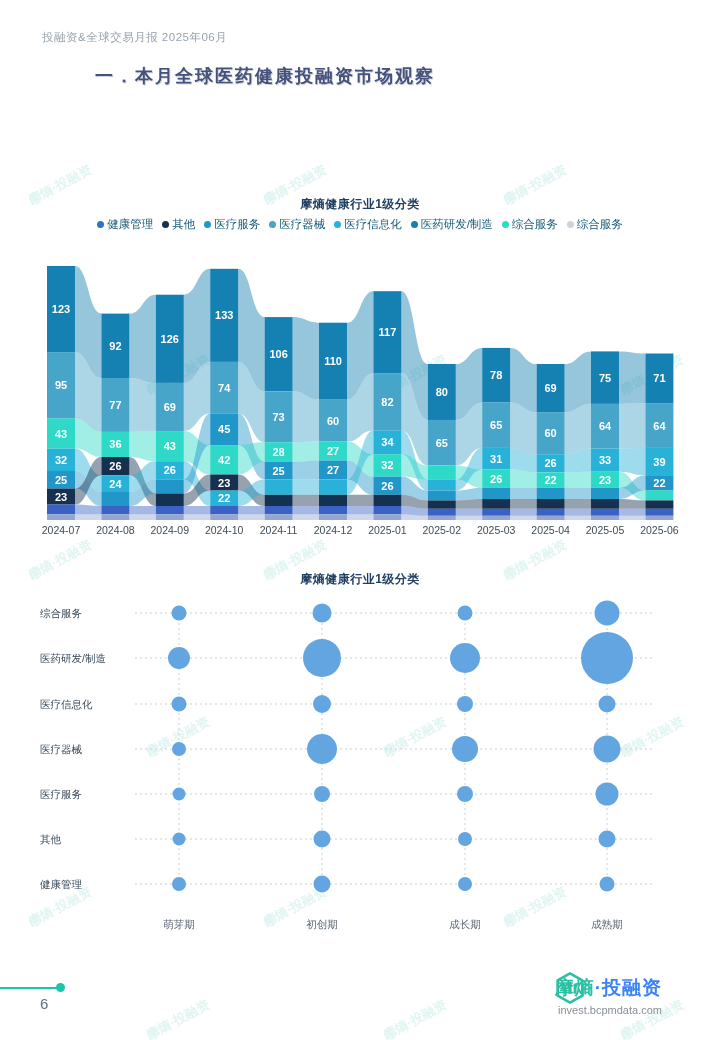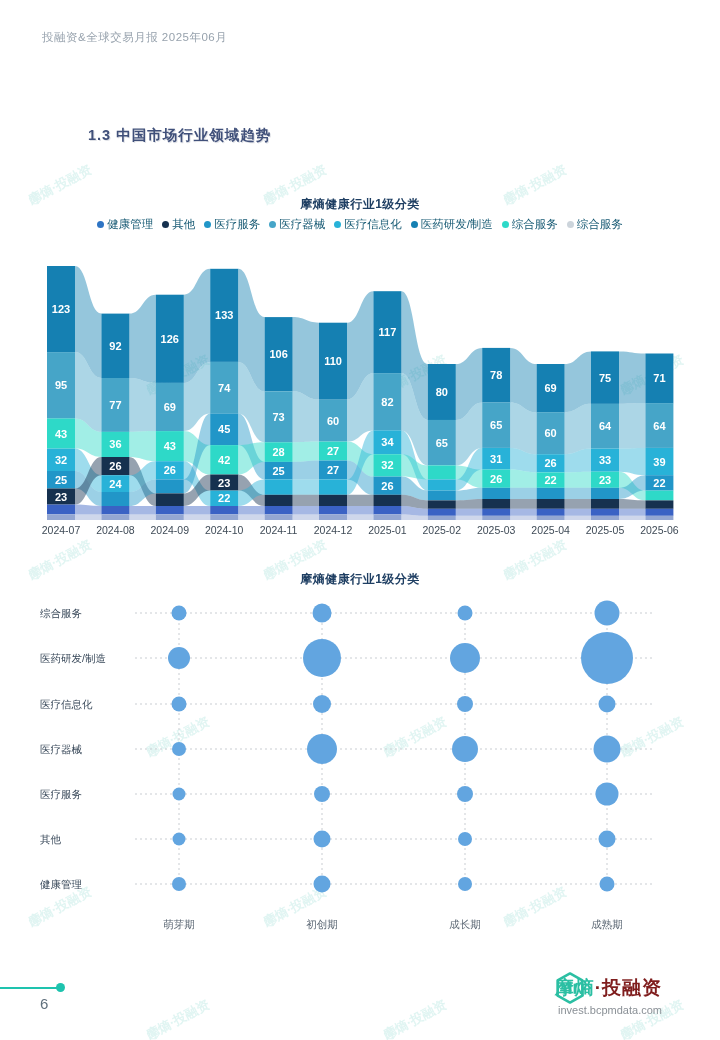--- a/index.html
+++ b/index.html
@@ -31,21 +31,21 @@
              font-family:"Liberation Sans","DejaVu Sans",sans-serif;}
   .stage-label{font-size:10.5px;fill:#5a6673;text-anchor:middle;
                font-family:"Liberation Sans","DejaVu Sans",sans-serif;}
   .footer-rule{position:absolute;left:0;top:987px;width:60px;height:2px;background:#1ec3ae;}
   .footer-dot{position:absolute;left:56px;top:983px;width:9px;height:9px;border-radius:50%;background:#1ec3ae;}
   .page-num{position:absolute;left:40px;top:995px;font-size:15px;color:#5f6f7c;}
   .brand{position:absolute;right:58px;top:975px;text-align:right;}
   .brand-row{display:flex;align-items:center;gap:6px;justify-content:flex-end;}
   .brand-name{font-size:19px;font-weight:bold;letter-spacing:1px;}
   .brand-teal{color:#2bbfa3;}
-  .brand-blue{color:#7f1d1d;}
+  .brand-blue{color:#3b82f6;}
   .brand-url{font-size:11px;color:#8a9096;margin-top:3px;}
 </style>
 </head>
 <body>
 
 <div class="page">
   <div class="wm-layer" id="wm-layer">
       <div class="wm" style="left: 60px; top: 185px;">
         <svg width="13" height="13" viewBox="0 0 20 20">
           <polygon points="10,1 18,5.5 18,14.5 10,19 2,14.5 2,5.5" fill="none" stroke="currentColor" stroke-width="1.6"></polygon>
@@ -204,21 +204,21 @@
           <polygon points="10,1 18,5.5 18,14.5 10,19 2,14.5 2,5.5" fill="none" stroke="currentColor" stroke-width="1.6"></polygon>
           <rect x="6" y="8" width="2" height="6" fill="currentColor"></rect>
           <rect x="9" y="6" width="2" height="8" fill="currentColor"></rect>
           <rect x="12" y="9" width="2" height="5" fill="currentColor"></rect>
         </svg>
         <span>摩熵·投融资</span>
       </div>
     </div>
   <div class="content">
     <div class="doc-header">投融资&amp;全球交易月报 2025年06月</div>
-    <div class="h2">1.3 中国市场行业领域趋势</div>
+    <div class="h1">一．本月全球医药健康投融资市场观察</div>
 
     <div class="fig-sub" style="top:196px">摩熵健康行业1级分类</div>
     <div class="legend" id="legend9">
         <span class="lg-item">
           <span class="lg-dot" style="background: rgb(46, 116, 196);"></span>
           <span>健康管理</span>
         </span>
         <span class="lg-item">
           <span class="lg-dot" style="background: rgb(22, 49, 79);"></span>
           <span>其他</span>

